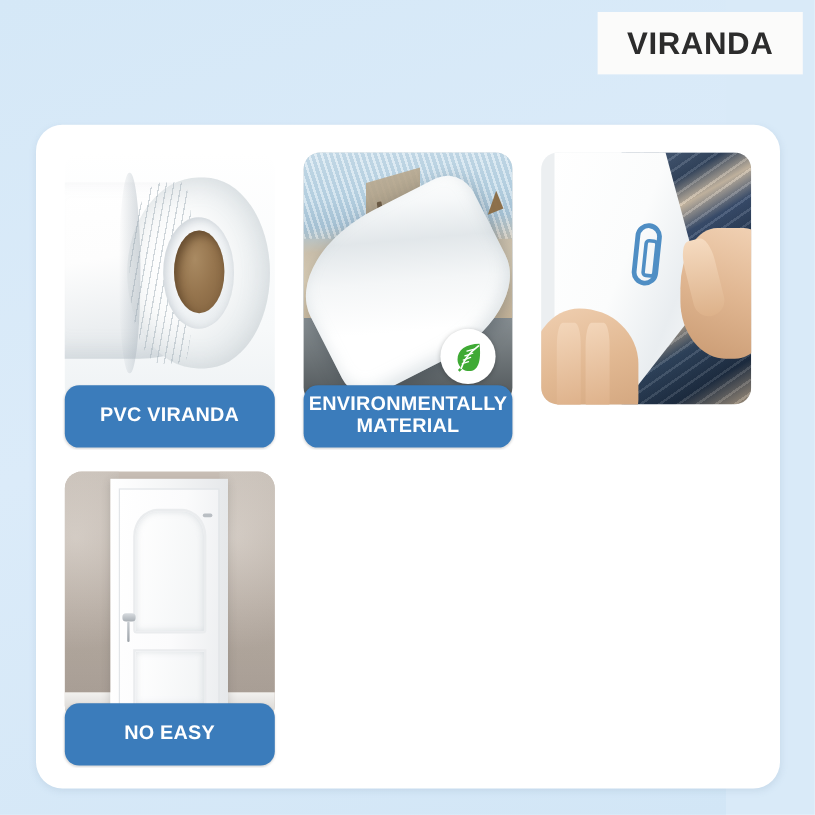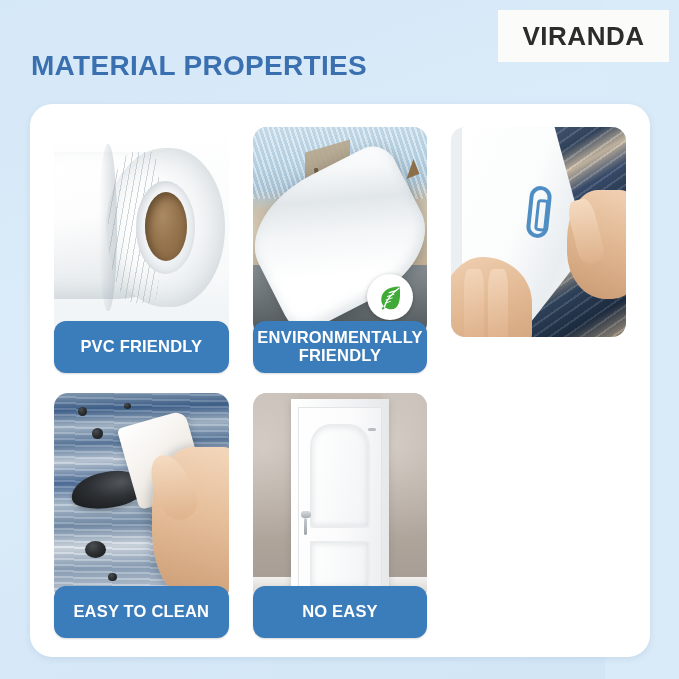--- a/index.html
+++ b/index.html
@@ -388,82 +388,67 @@
 </style>
 </head>
 <body>
 
 <div class="infographic">
 
   <div class="brand-badge">
     <span>VIRANDA</span>
   </div>
 
-  <div class="page-title">MATERIAL PROPERTIES</div>
 
   <div class="panel">
     <div class="grid">
 
       <div class="card">
         <div class="card-photo photo-roll">
           <div class="roll-sheet"></div>
           <div class="roll-body"></div>
           <div class="roll-rings"></div>
           <div class="roll-edge-shadow"></div>
           <div class="roll-core-outer"></div>
           <div class="roll-core"></div>
         </div>
-        <div class="card-label">PVC FRIENDLY</div>
+        <div class="card-label">PVC VIRANDA</div>
       </div>
 
       <div class="card">
         <div class="card-photo photo-eco">
           <div class="eco-scene">
             <div class="eco-pier"></div>
             <div class="eco-post-a"></div>
             <div class="eco-post-b"></div>
           </div>
           <div class="eco-roll"></div>
           <div class="eco-roll-tip"></div>
           <div class="eco-badge">
             <svg width="28" height="28" viewBox="0 0 32 32" aria-hidden="true">
               <path d="M27 4C14 4 6 10 6 19c0 3 1.2 5.6 3 7.4L6.4 29 8 30.6l2.7-2.7C12.5 29.3 14.9 30 17.5 30 25 30 29 22 27 4z" fill="#3faa35"></path>
               <path d="M26 6C18 12 12 19 9.5 27.5" stroke="#ffffff" stroke-width="1.6" fill="none" stroke-linecap="round"></path>
               <path d="M22 9l-7 2M20.5 13l-7.5 2.5M18.5 17l-7 2.5M16.5 21l-6 2" stroke="#ffffff" stroke-width="1.2" fill="none" stroke-linecap="round"></path>
             </svg>
           </div>
         </div>
-        <div class="card-label two-line">ENVIRONMENTALLY FRIENDLY</div>
+        <div class="card-label two-line">ENVIRONMENTALLY MATERIAL</div>
       </div>
 
       <div class="card">
         <div class="card-photo photo-peel">
           <div class="peel-marble"></div>
           <div class="peel-sheet"></div>
           <div class="peel-clip"></div>
           <div class="hand-left"></div>
           <div class="hand-right"></div>
         </div>
       </div>
 
 
-      <div class="card">
-        <div class="card-photo photo-clean">
-          <div class="stain" style="left:14%;top:7%;width:5%;height:4%;"></div>
-          <div class="stain" style="left:40%;top:5%;width:4%;height:3%;"></div>
-          <div class="stain" style="left:22%;top:17%;width:6%;height:5%;"></div>
-          <div class="stain" style="left:48%;top:16%;width:5%;height:5%;"></div>
-          <div class="stain-big"></div>
-          <div class="stain" style="left:18%;top:71%;width:12%;height:8%;"></div>
-          <div class="stain" style="left:31%;top:86%;width:5%;height:4%;"></div>
-          <div class="cloth"></div>
-          <div class="hand-clean"></div>
-        </div>
-        <div class="card-label">EASY TO CLEAN</div>
-      </div>
 
       <div class="card">
         <div class="card-photo photo-door">
           <div class="door-wall-l"></div>
           <div class="door-wall-r"></div>
           <div class="door-baseboard"></div>
           <div class="door-frame">
             <div class="door-slab">
               <div class="door-panel-top"></div>
               <div class="door-panel-bottom"></div>

